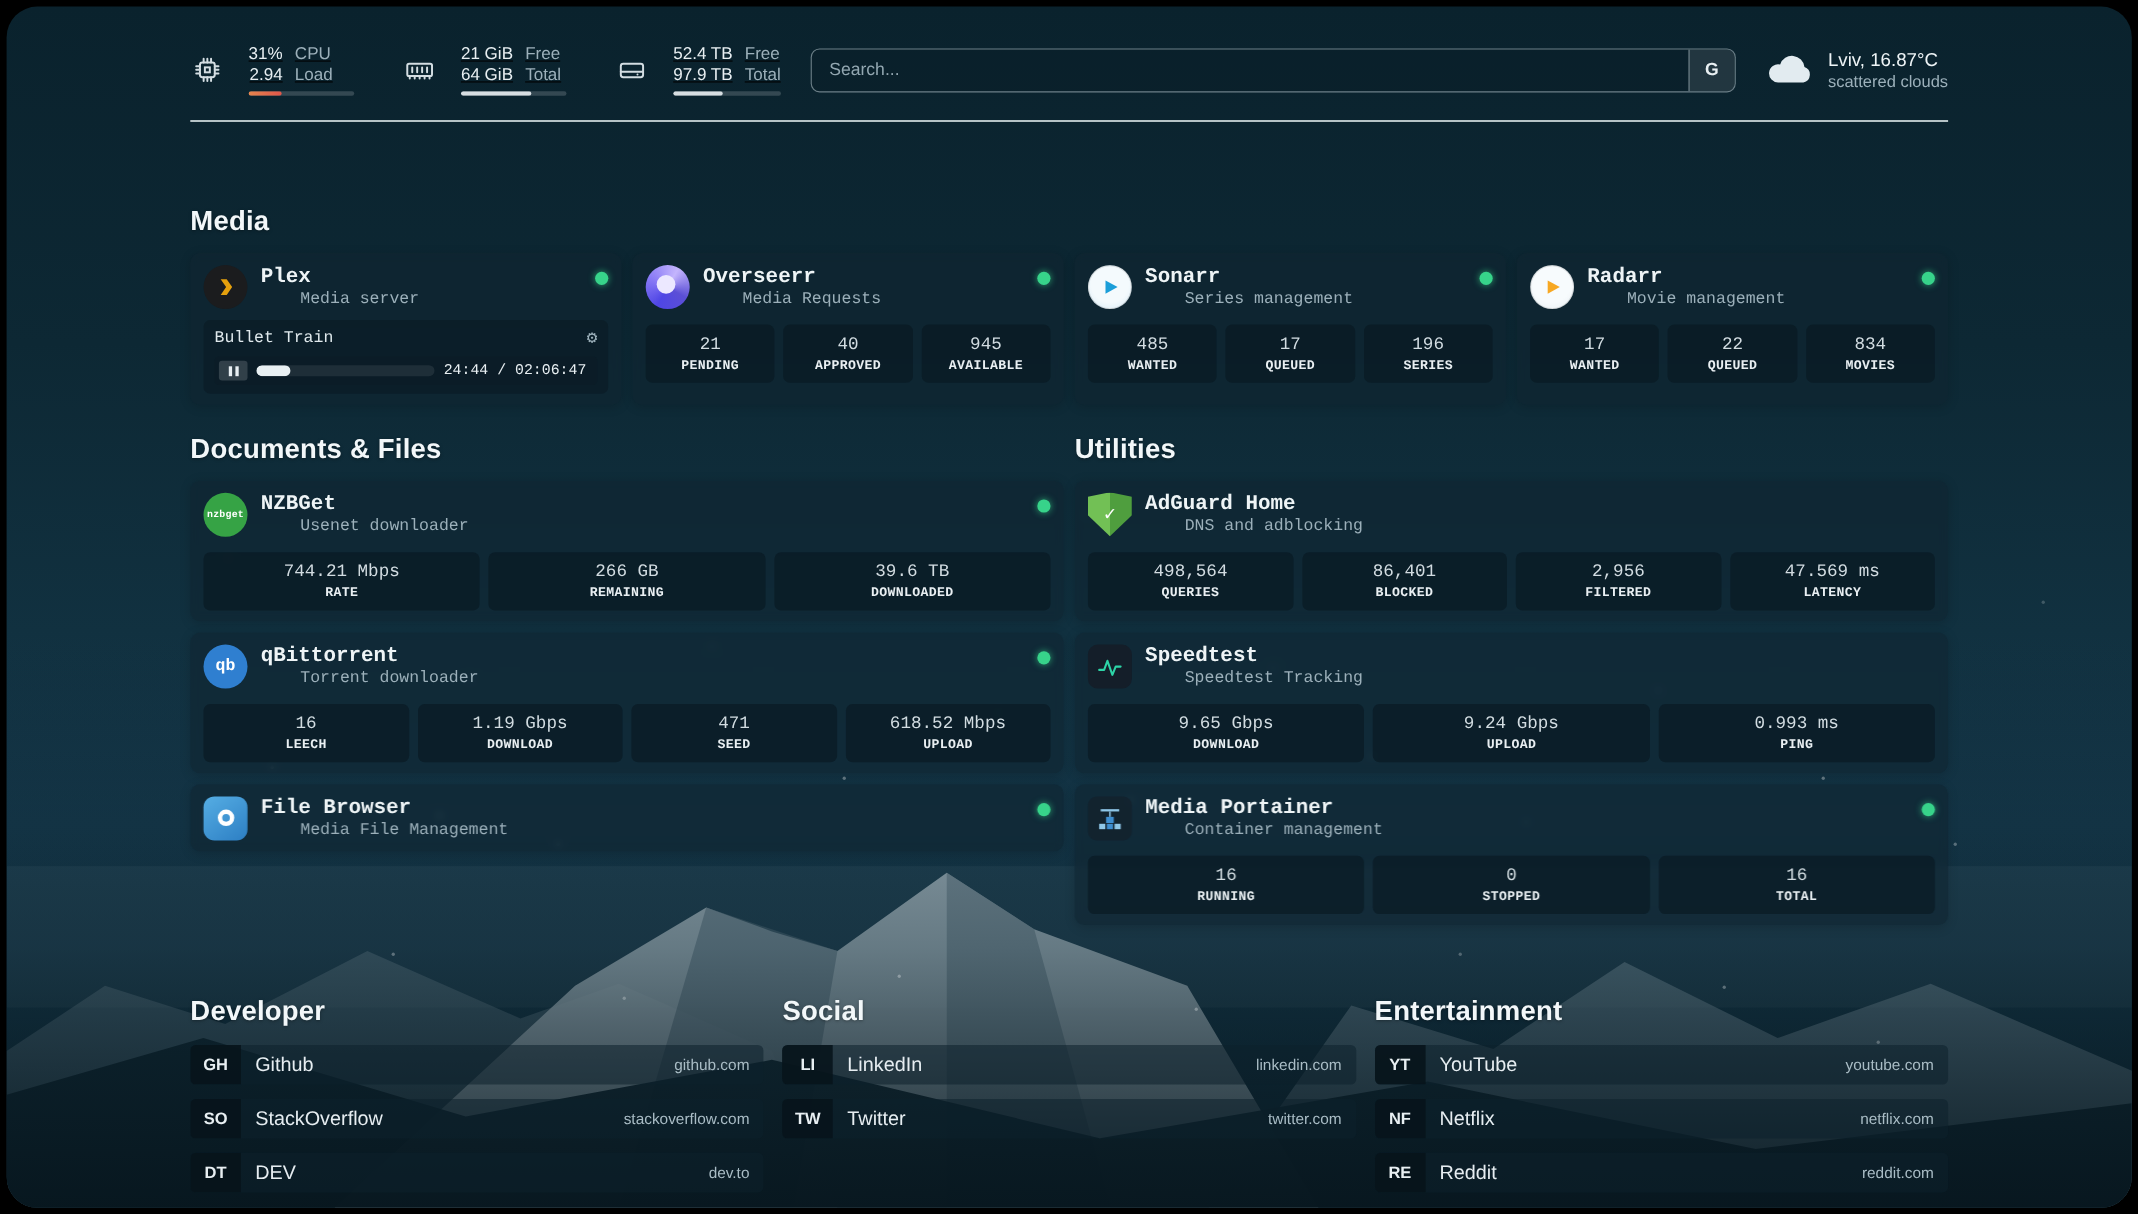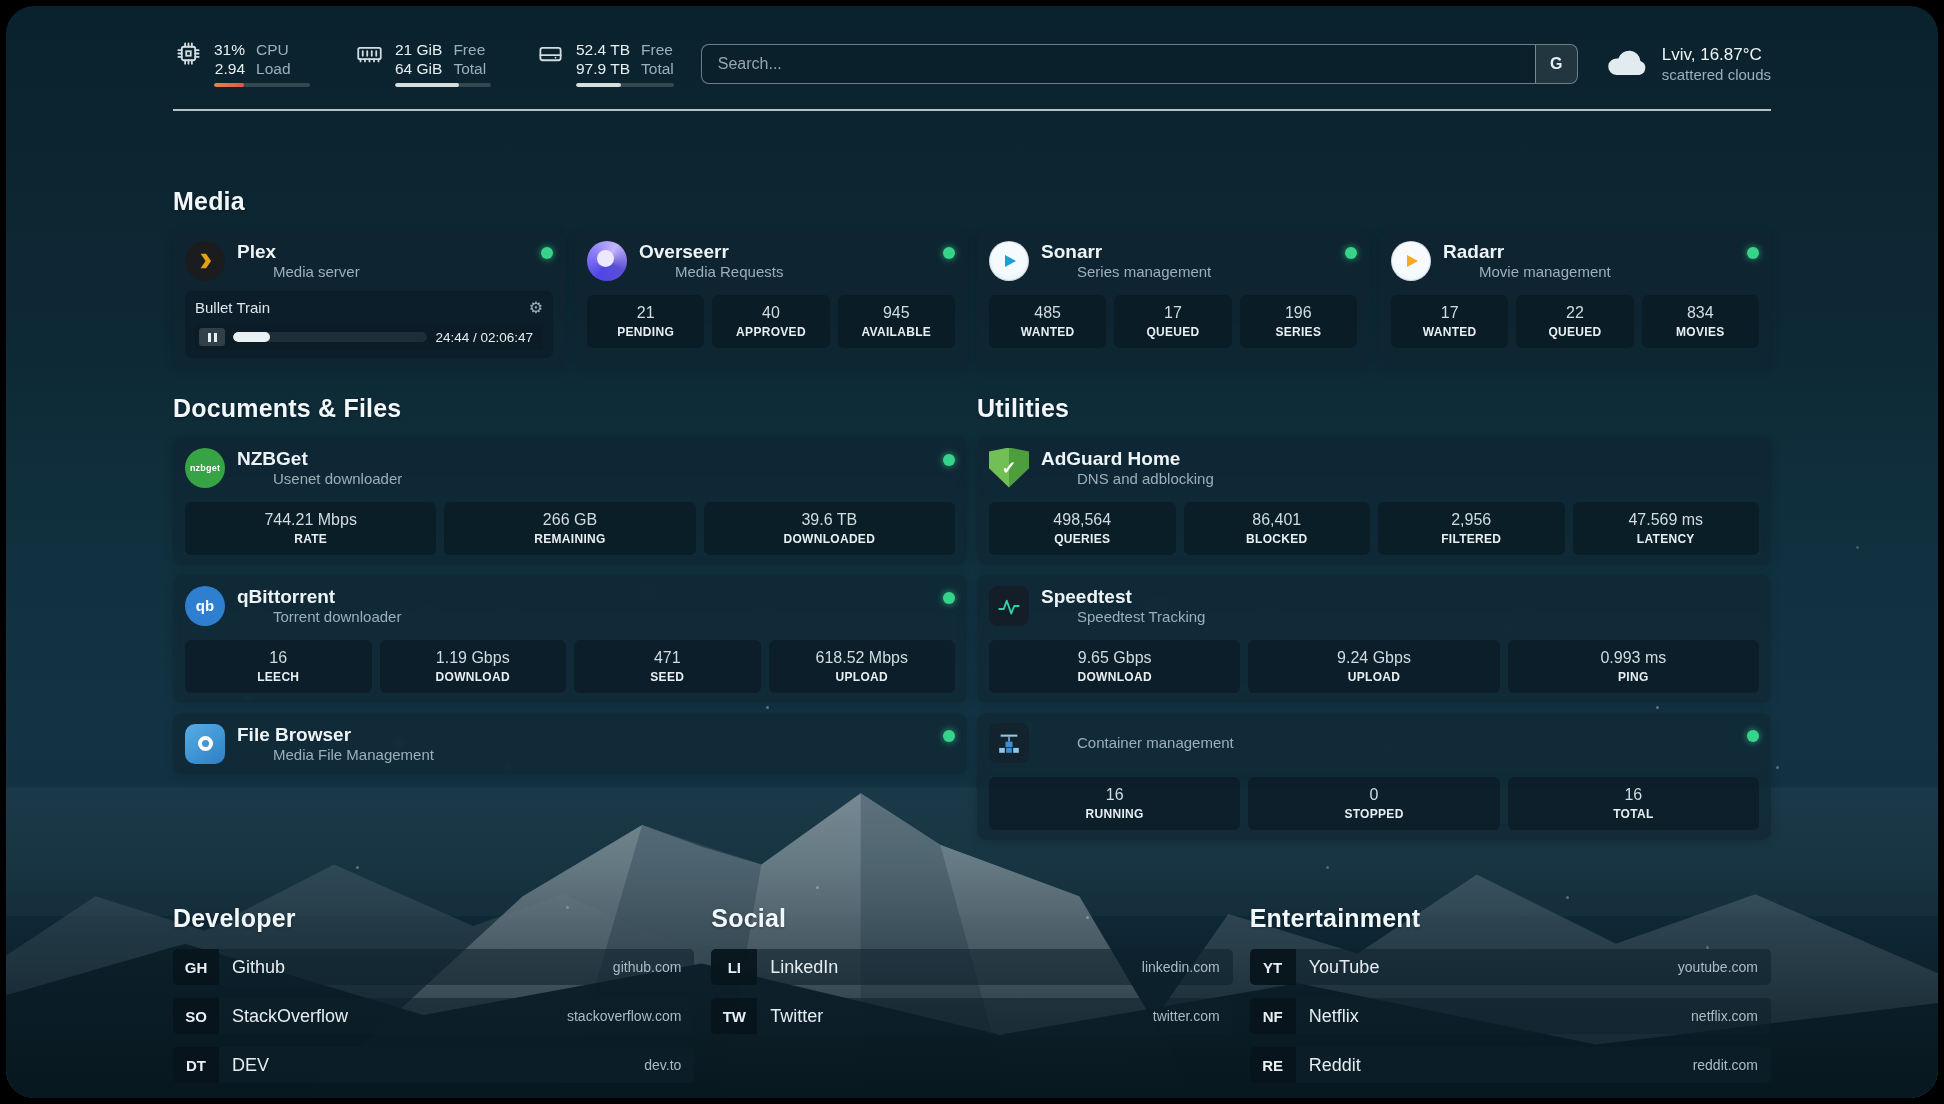--- a/index.html
+++ b/index.html
@@ -25,21 +25,21 @@
       1080px 910px 0 rgba(255,255,255,.3), 1320px 860px 0 rgba(255,255,255,.25),
       1560px 890px 0 rgba(255,255,255,.3), 1700px 940px 0 rgba(255,255,255,.25),
       200px 500px 0 rgba(255,255,255,.2), 1850px 540px 0 rgba(255,255,255,.2),
       392px 734px 0 rgba(255,255,255,.6), 980px 460px 0 rgba(255,255,255,.18); }
 
   .content { position:relative; padding:0 167px; height:100%; }
 
   
   .topbar { display:flex; align-items:center; margin-top:34px; }
   .res-group { display:flex; gap:44px; }
-  .res { display:flex; gap:11px; align-items:flex-start; }
+  .res { display:flex; gap:23px; align-items:center;text-decoration:underline; }
   .res-ico { width:30px; display:flex; align-items:center; justify-content:center; color:#d3dde2; }
   .res-body { display:flex; flex-direction:column; min-width:96px; }
   .res-rows { display:flex; gap:11px; font-size:15.5px; line-height:19px; }
   .res-vals { text-align:right; color:#e8eff2; display:flex; flex-direction:column; }
   .res-labs { color:#9cb0ba; display:flex; flex-direction:column; }
   .res-bar { margin-top:5px; height:4px; border-radius:2px; background:rgba(255,255,255,0.17); overflow:hidden; }
   .res-fill { display:block; height:100%; border-radius:2px; background:#d7dee2; }
   .res-fill.cpu { background:linear-gradient(90deg,#e5854e,#e0564a); }
 
   .searchbox { flex:1; display:flex; align-items:stretch; margin:0 27px; height:40px;
@@ -56,21 +56,21 @@
 
   .divider { margin-top:22px; border:0; border-top:2px solid rgba(240,248,250,0.75); }
 
   
   .section-title { color:#f2f7f9; font-size:25px; font-weight:700; letter-spacing:0.2px;
     text-shadow:0 1px 3px rgba(0,0,0,0.35); }
   .media-section { margin-top:76px; }
   .media-row { margin-top:14px; display:grid; grid-template-columns:repeat(4,1fr); gap:10px; }
 
   .card { background:rgba(15,37,48,0.58); border-radius:9px; padding:10px 12px;
-    backdrop-filter:blur(4px); box-shadow:0 2px 10px rgba(0,0,0,0.15); cursor:pointer; }
+    backdrop-filter:blur(4px); box-shadow:0 2px 10px rgba(0,0,0,0.15); cursor:pointer;font-family:Liberation Mono, monospace; }
   .head { display:flex; align-items:center; gap:12px; }
   .tt { flex:1; min-width:0; }
   .nm { color:#eef4f6; font-size:19px; font-weight:600; line-height:23px; white-space:nowrap; }
   .ds { color:#9cb0ba; font-size:15px; line-height:18px; white-space:nowrap;margin-left:36px; }
   .dot { width:12px; height:12px; flex:none; border-radius:50%; background:#37d38a;
     align-self:flex-start; margin-top:7px; box-shadow:0 0 7px rgba(55,211,138,0.75); }
 
   .stats { display:flex; gap:8px; margin-top:14px; }
   .st { flex:1; background:rgba(9,24,32,0.6); border-radius:6px; padding:8px 4px; text-align:center; min-width:0; }
   .sv { color:#d2dce1; font-size:16px; line-height:20px; white-space:nowrap; }
@@ -504,20 +504,21 @@
                 <svg width="28" height="28" viewBox="0 0 40 40">
                   <rect x="8" y="8" width="24" height="3" fill="#8fc7e8"></rect>
                   <rect x="19" y="11" width="2" height="7" fill="#8fc7e8"></rect>
                   <rect x="15" y="18" width="10" height="8" fill="#3e8ed0"></rect>
                   <rect x="6" y="27" width="8" height="7" fill="#8fc7e8"></rect>
                   <rect x="16" y="27" width="8" height="7" fill="#3e8ed0"></rect>
                   <rect x="26" y="27" width="8" height="7" fill="#8fc7e8"></rect>
                 </svg>
               </span>
               <div class="tt">
+                <div class="nm">Media Portainer</div>
                 <div class="ds">Container management</div>
               </div>
               <span class="dot"></span>
             </div>
             <div class="stats">
               <div class="st">
                 <div class="sv">16</div>
                 <div class="sl">RUNNING</div>
               </div>
               <div class="st">

